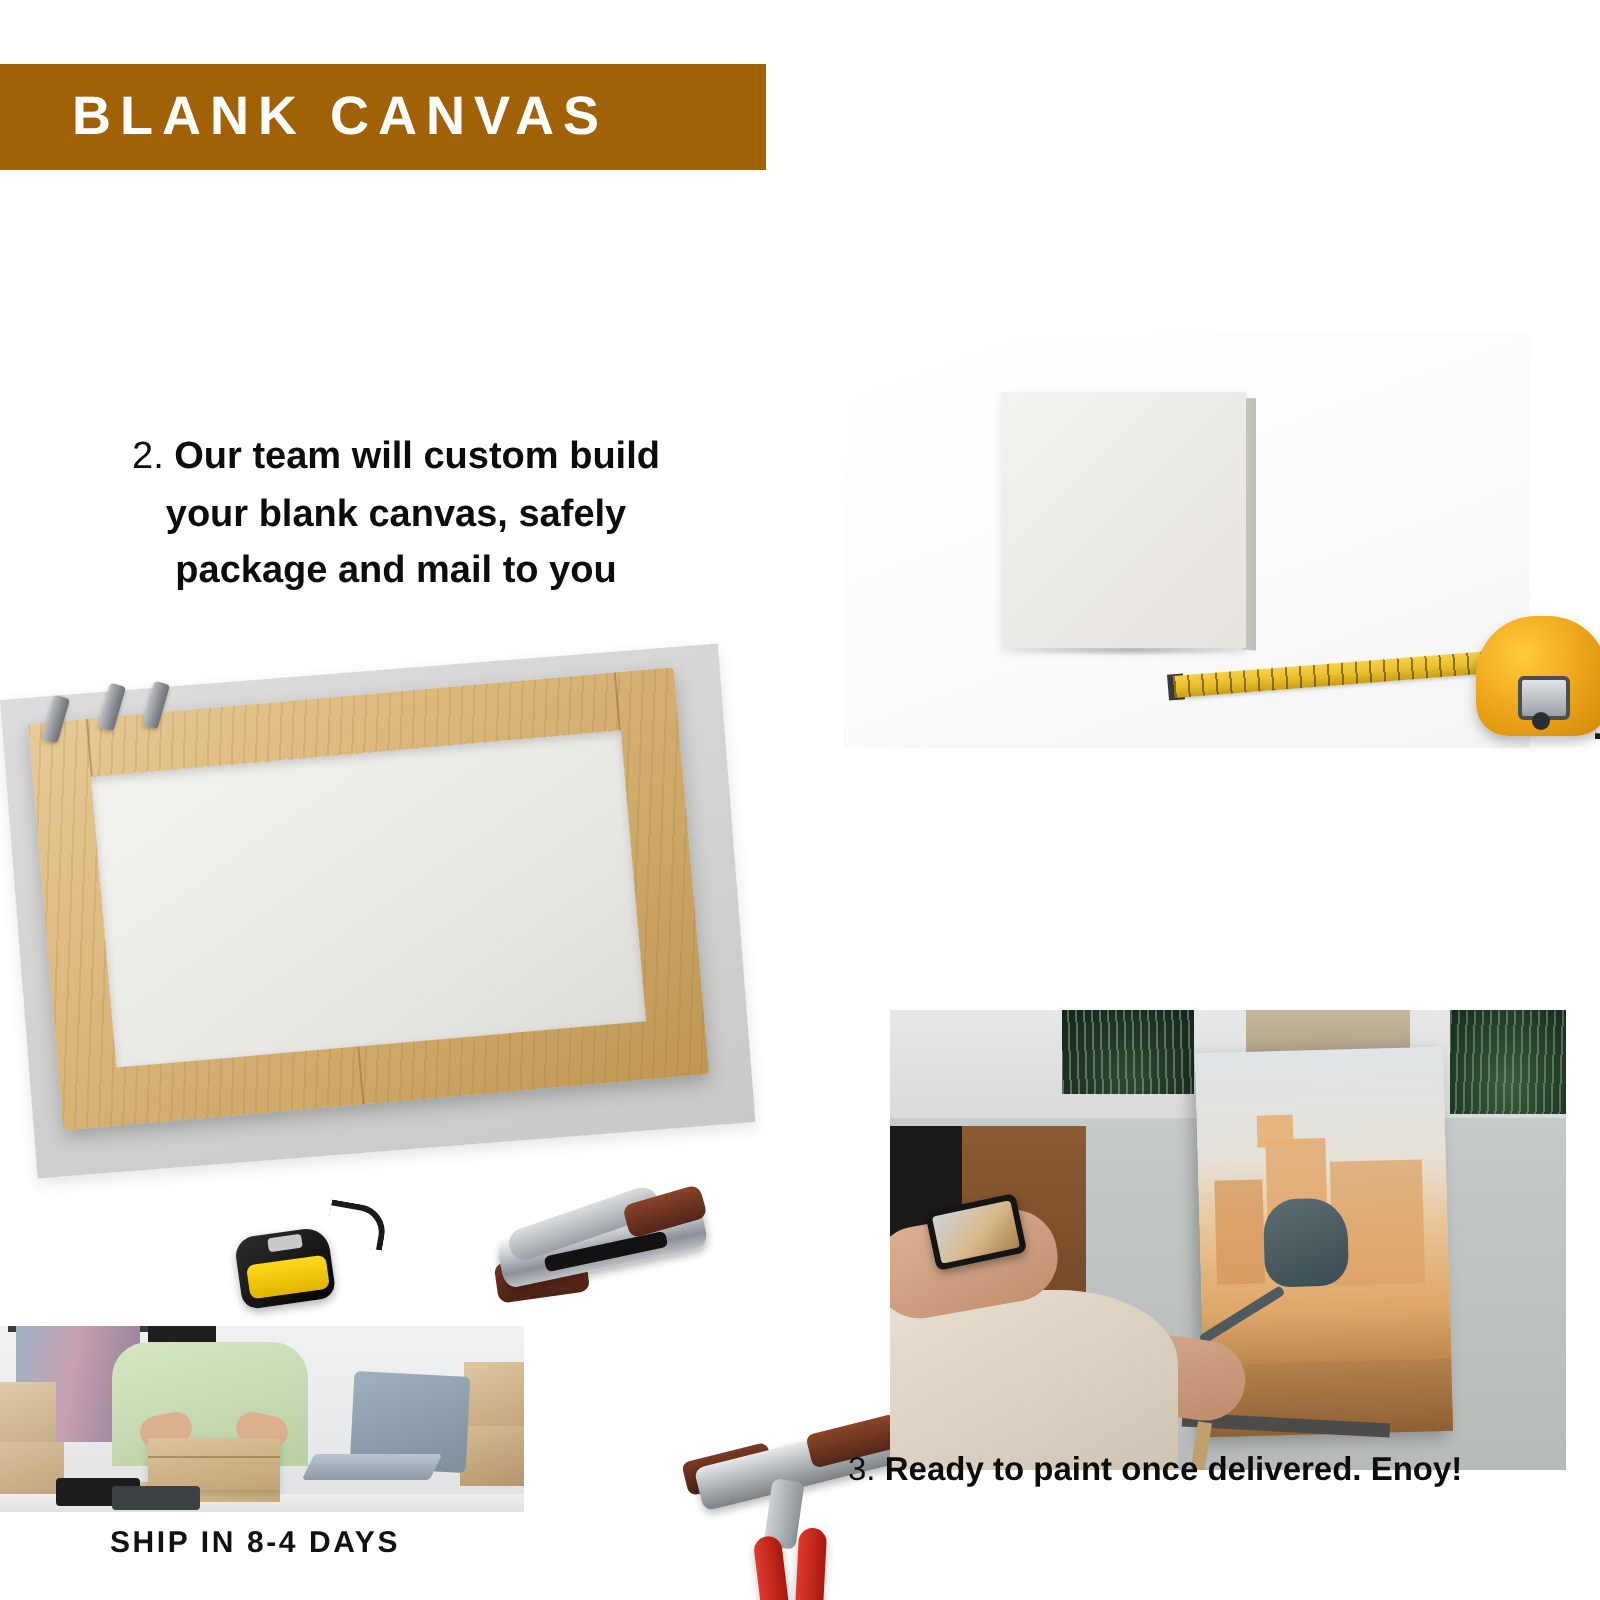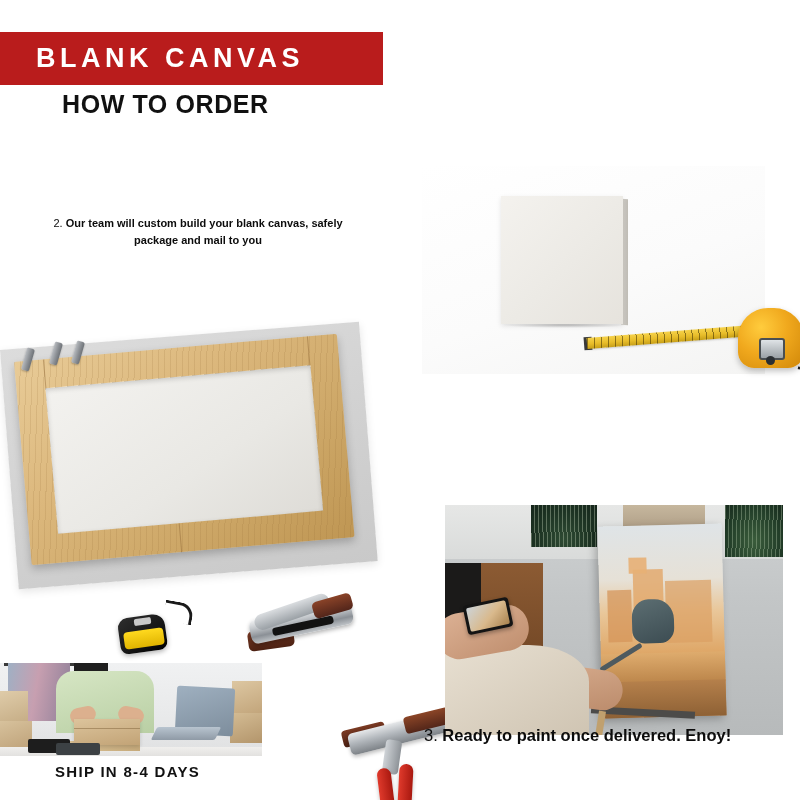--- a/index.html
+++ b/index.html
@@ -8,41 +8,41 @@
     background:#ffffff;
     font-family:"Liberation Sans", sans-serif;
     overflow:hidden;
     position:relative;
   }
   .page{position:absolute;inset:0;background:#ffffff;}
 
   
   .title-bar{
     position:absolute;left:0;top:32px;width:383px;height:53px;
-    background:#b91c1c;
+    background:#a16207;
     display:flex;align-items:center;
   }
   .title-bar .t{
     color:#ffffff;font-size:27px;font-weight:bold;
     letter-spacing:4.5px;margin-left:36px;
   }
   .subtitle{
     position:absolute;left:62px;top:90px;
     color:#111111;font-size:25px;font-weight:bold;
     letter-spacing:0.6px;
   }
 
   
   .cap{color:#0c0c0c;font-weight:bold;}
   .cap .num{font-weight:normal;}
 
   #cap1{position:absolute;left:402px;top:140px;font-size:16.5px;white-space:nowrap;}
   #cap2{
     position:absolute;left:50px;top:215px;width:296px;
-    font-size:11px;text-align:center;line-height:1.5;
+    font-size:19px;text-align:center;line-height:1.5;
   }
   #cap3{position:absolute;left:424px;top:726px;font-size:16.5px;white-space:nowrap;}
   #cap4{
     position:absolute;left:55px;top:763px;font-size:15px;font-weight:bold;
     letter-spacing:1.3px;color:#111;
   }
 
   
   #photo1{
     position:absolute;left:422px;top:166px;width:343px;height:208px;
@@ -418,21 +418,20 @@
   }
 </style>
 </head>
 <body>
 
 <div class="page">
 
   <div class="title-bar">
     <span class="t">BLANK CANVAS</span>
   </div>
-  <div class="subtitle">HOW TO ORDER</div>
 
 
   <div id="photo1">
     <div class="bg"></div>
     <div class="canvas-shadow"></div>
     <div class="canvas-edge"></div>
     <div class="canvas-face"></div>
     <div class="tape-hook"></div>
     <div class="tape-blade"></div>
     <div class="tape-body"></div>

